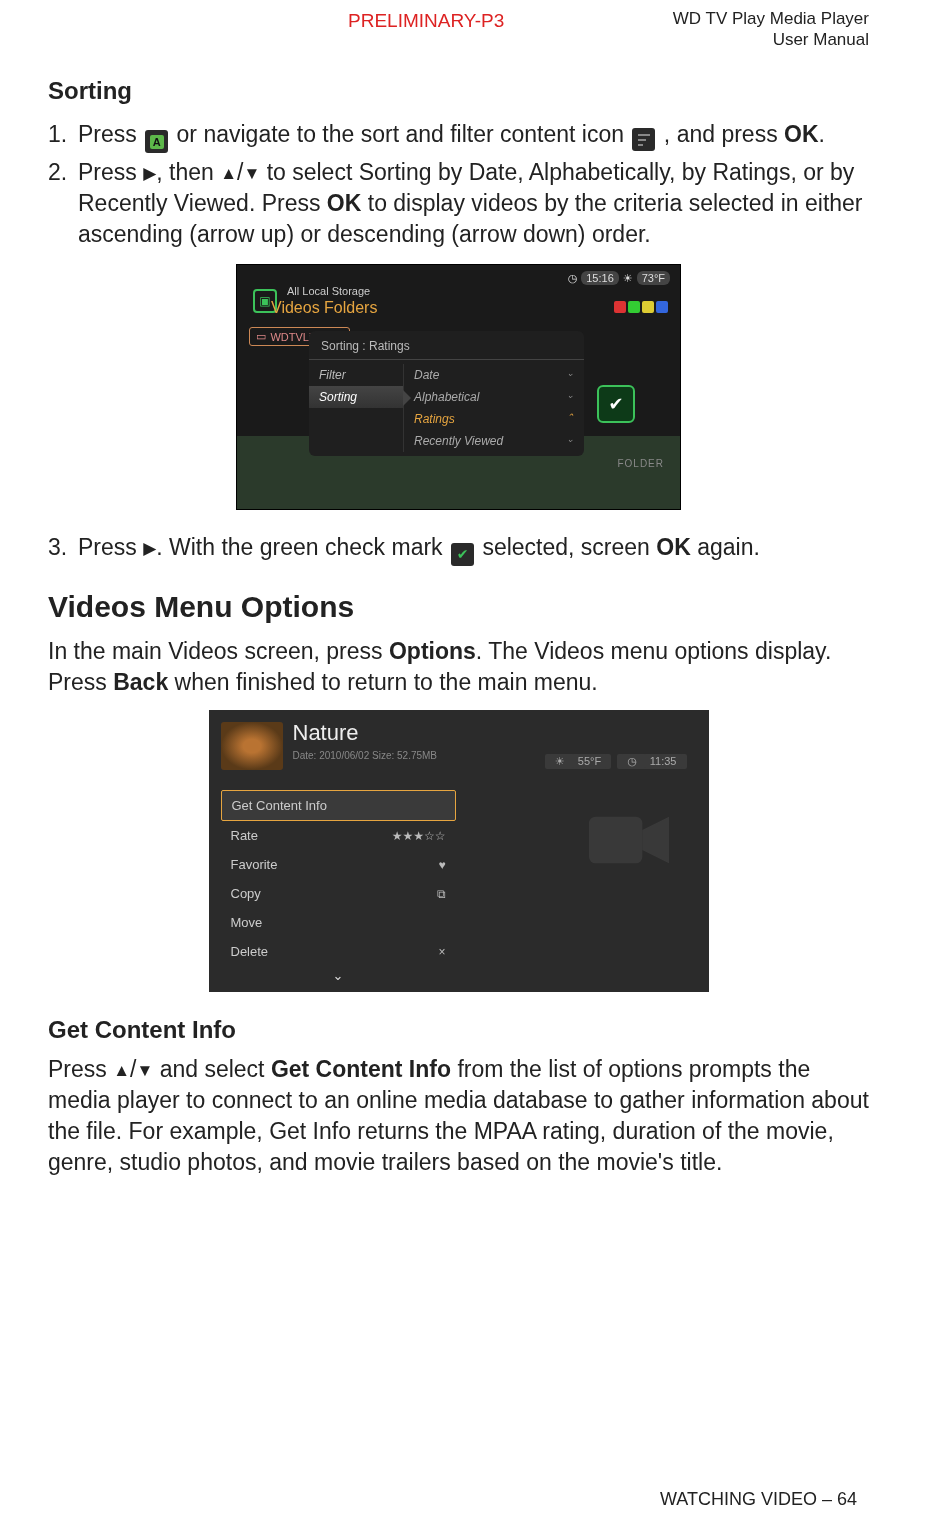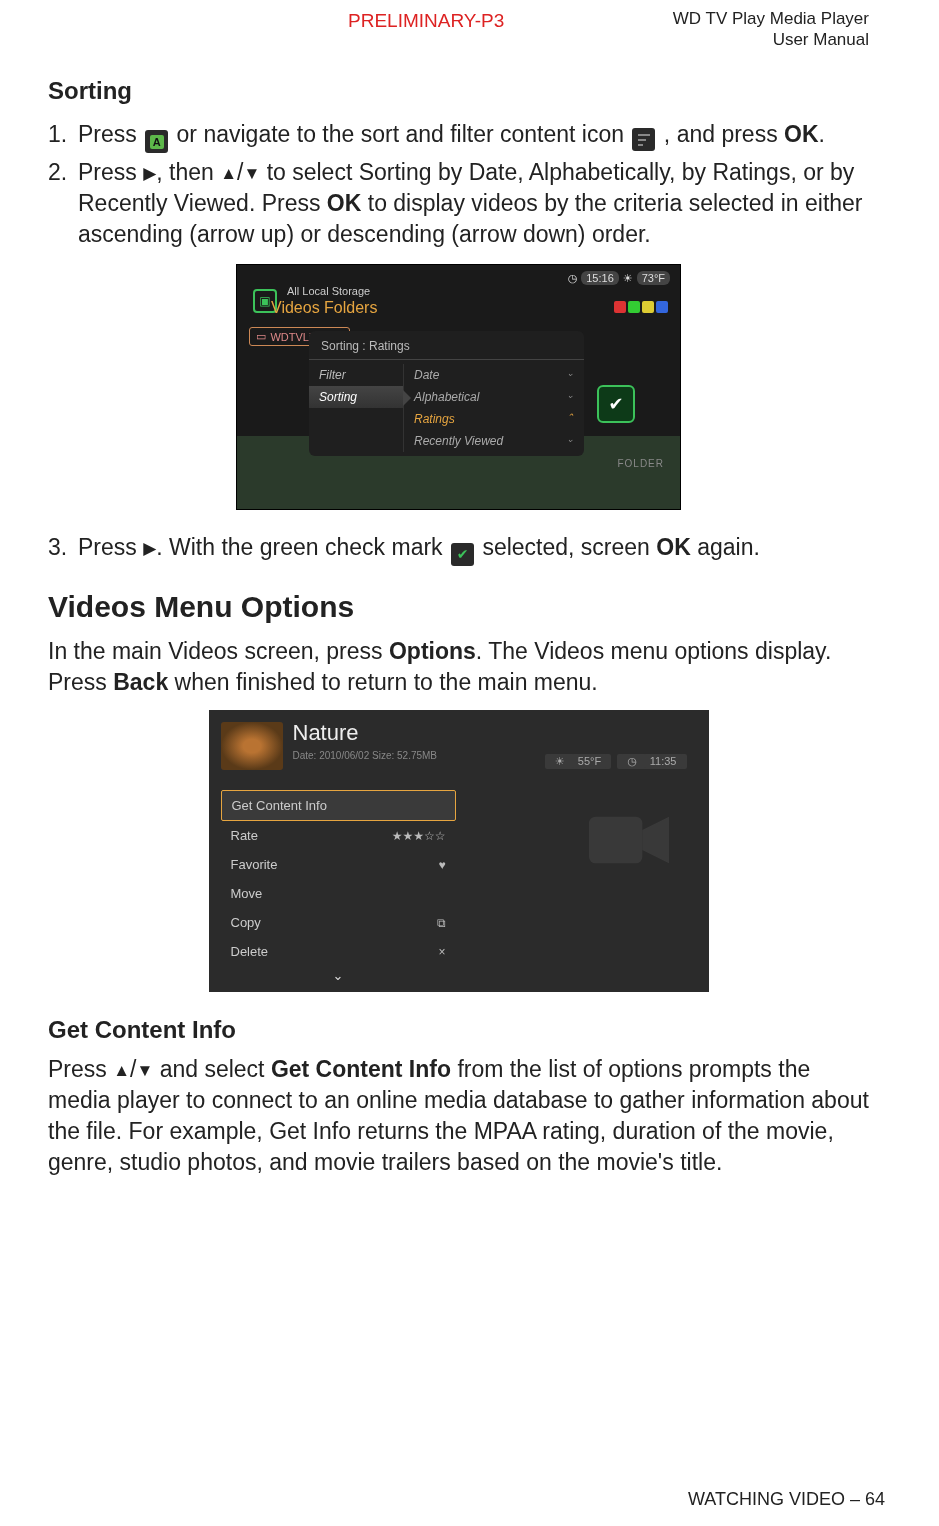--- a/index.html
+++ b/index.html
@@ -220,21 +220,21 @@
       width:80px; height:60px; opacity:.35;
       color:#555;
     }
 
     .h3 {
       font-weight: bold;
       font-size: 24px;
       margin: 20px 0 10px;
     }
     .footer {
-      position:absolute; bottom:16px; right:54px;
+      position:absolute; bottom:16px; right:82px;
       font-size:18px;
       margin-left:15px;
     }
   </style>
 </head>
 <body>
 
 <div class="page-content">
 
   <div class="header-row">
@@ -368,25 +368,25 @@
           </div>
         <div class="opt">
             <span>Rate</span>
             <span class="sym">★★★☆☆</span>
           </div>
         <div class="opt">
             <span>Favorite</span>
             <span class="sym">♥</span>
           </div>
         <div class="opt">
-            <span>Move</span>
-          </div>
-        <div class="opt">
             <span>Copy</span>
             <span class="sym">⧉</span>
+          </div>
+        <div class="opt">
+            <span>Move</span>
           </div>
         <div class="opt">
             <span>Delete</span>
             <span class="sym">×</span>
           </div>
         <div class="down-arrow">⌄</div>
       </div>
     </div>
   </div>
 

